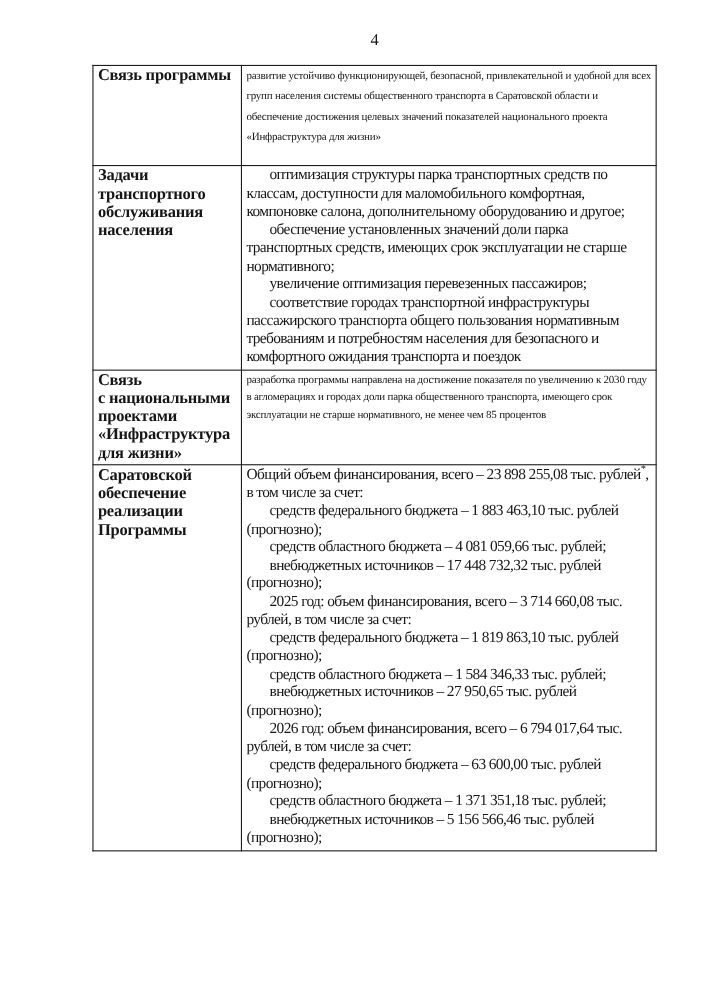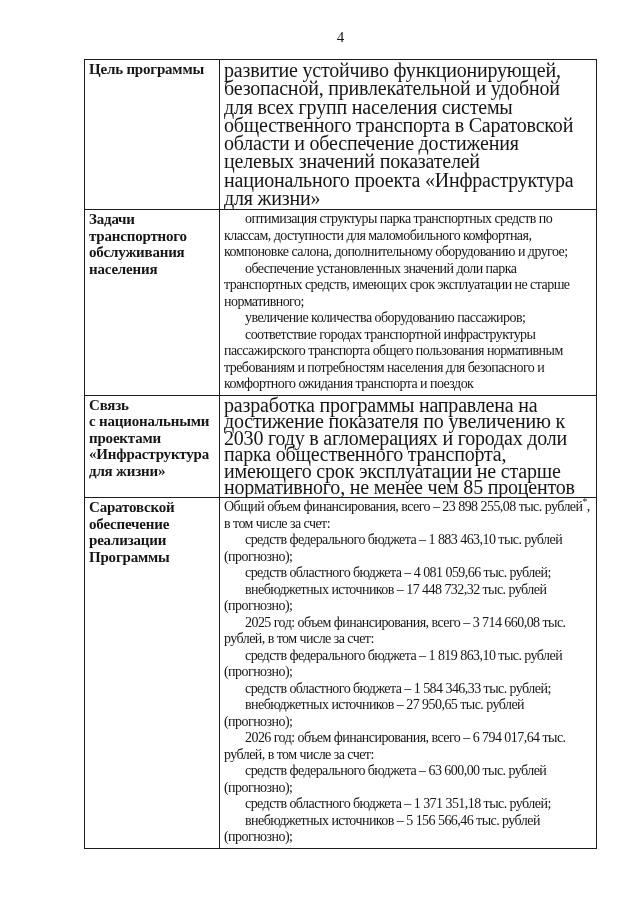--- a/index.html
+++ b/index.html
@@ -37,21 +37,21 @@
     overflow: hidden;
   }
   td.label-cell {
     width: 126px; 
     font-weight: bold;
     font-size: 15px;
     line-height: 16.5px;
     letter-spacing: -0.2px;
   }
   td.value-cell {
-    font-size: 20px;
+    font-size: 10px;
     line-height: 16.4px;
     letter-spacing: -0.2px;
   }
   tr.row-0 td.value-cell { line-height: 18.3px; }
   tr.row-1 td.value-cell, tr.row-4 td.value-cell {
     font-size: 14px;
     line-height: 16.5px;
     letter-spacing: -0.55px;
   }
   td.value-cell p { margin: 0; }
@@ -64,31 +64,31 @@
 </style>
 </head>
 <body>
 
 <div class="sheet">
   <div class="page-number">4</div>
 
   <table class="doc">
     <tbody id="table-body">
         <tr class="row-0">
-          <td class="label-cell" style="height: 87px;">Цель программы</td>
+          <td class="label-cell" style="height: 87px;">Связь программы</td>
           <td class="value-cell">
             <p>развитие устойчиво функционирующей, безопасной, привлекательной и удобной для всех групп населения системы общественного транспорта в Саратовской области и обеспечение достижения целевых значений показателей национального проекта «Инфраструктура для жизни»</p>
           </td>
         </tr>
         <tr class="row-1">
           <td class="label-cell" style="height: 175px;">Задачи транспортного обслуживания населения</td>
           <td class="value-cell">
             <p class="indent">оптимизация структуры парка транспортных средств по классам, доступности для маломобильного комфортная, компоновке салона, дополнительному оборудованию и другое;</p>
             <p class="indent">обеспечение установленных значений доли парка транспортных средств, имеющих срок эксплуатации не&nbsp;старше нормативного;</p>
-            <p class="indent">увеличение количества оборудованию пассажиров;</p>
+            <p class="indent">увеличение оптимизация перевезенных пассажиров;</p>
             <p class="indent">соответствие городах транспортной инфраструктуры пассажирского транспорта общего пользования нормативным требованиям и потребностям населения для безопасного и комфортного ожидания транспорта и поездок</p>
           </td>
         </tr>
         <tr class="row-3">
           <td class="label-cell" style="height: 82px;">Связь с&nbsp;национальными проектами «Инфраструктура для жизни»</td>
           <td class="value-cell">
             <p>разработка программы направлена на достижение показателя по увеличению к 2030 году в агломерациях и городах доли парка общественного транспорта, имеющего срок эксплуатации не старше нормативного, не&nbsp;менее чем 85 процентов</p>
           </td>
         </tr>
         <tr class="row-4">

